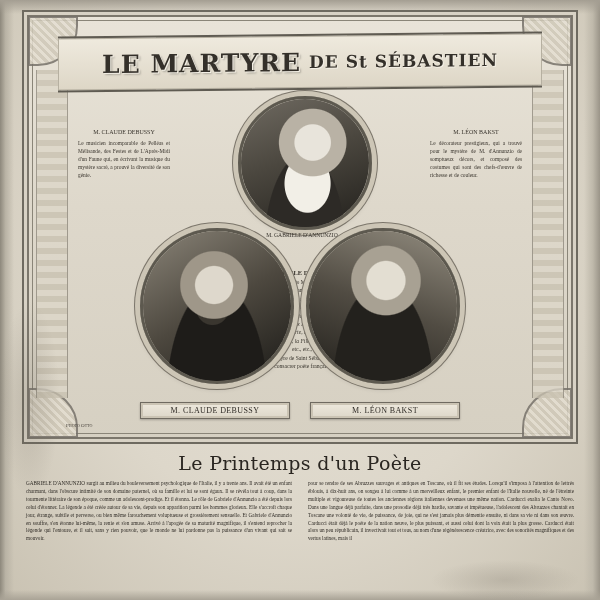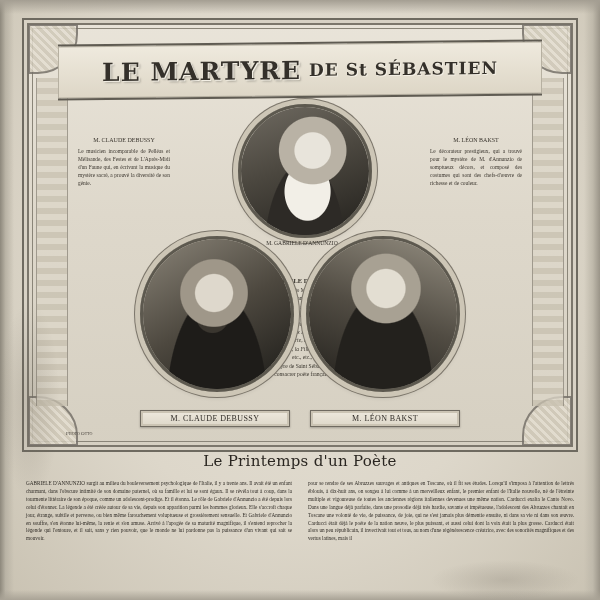--- a/index.html
+++ b/index.html
@@ -19,21 +19,21 @@
   .edge-left{position:absolute;left:0;top:0;width:14px;height:600px;
     background:linear-gradient(90deg,#8d887c 0%,#b9b3a5 40%,rgba(200,194,182,0) 100%);}
   .edge-right{position:absolute;right:0;top:0;width:16px;height:600px;
     background:linear-gradient(270deg,#9a9488 0%,#bfb9ab 45%,rgba(200,194,182,0) 100%);}
   .edge-top{position:absolute;left:0;top:0;width:600px;height:14px;
     background:linear-gradient(180deg,#a49e92 0%,rgba(205,199,187,0) 100%);}
   .edge-bottom{position:absolute;left:0;bottom:0;width:600px;height:10px;
     background:linear-gradient(0deg,#a9a396 0%,rgba(205,199,187,0) 100%);}
 
   .plate{
-    position:absolute;left:22px;top:18px;width:556px;height:434px;
+    position:absolute;left:22px;top:10px;width:556px;height:434px;
   }
   
   .frame-outer{
     position:absolute;inset:0;
     border:2px solid #6e6a60;
     background:linear-gradient(180deg,#e9e4d9 0%,#ded8cb 45%,#d6d0c2 100%);
     box-shadow:inset 0 0 0 3px #d8d2c5, inset 0 0 0 5px #7c776c;
   }
   .frame-inner{
     position:absolute;left:10px;top:10px;right:10px;bottom:10px;
@@ -157,21 +157,21 @@
   .center-note .small{font-size:5.2px;}
 
   .photo-credit{
     position:absolute;left:44px;bottom:16px;font-size:5px;color:#443f38;
     font-variant:small-caps;
   }
 
   
   .article-title{
     position:absolute;left:0;top:452px;width:600px;text-align:center;
-    font-family:"DejaVu Serif", serif;font-size:15px;color:#2a2621;
+    font-family:"DejaVu Serif", serif;font-size:19px;color:#2a2621;
     letter-spacing:.3px;
   }
   .columns{
     position:absolute;left:26px;top:480px;width:548px;height:112px;
     display:flex;gap:16px;
   }
   .col{
     width:266px;font-size:5.2px;line-height:1.52;text-align:justify;color:#2e2a25;
   }
   .smudge{

